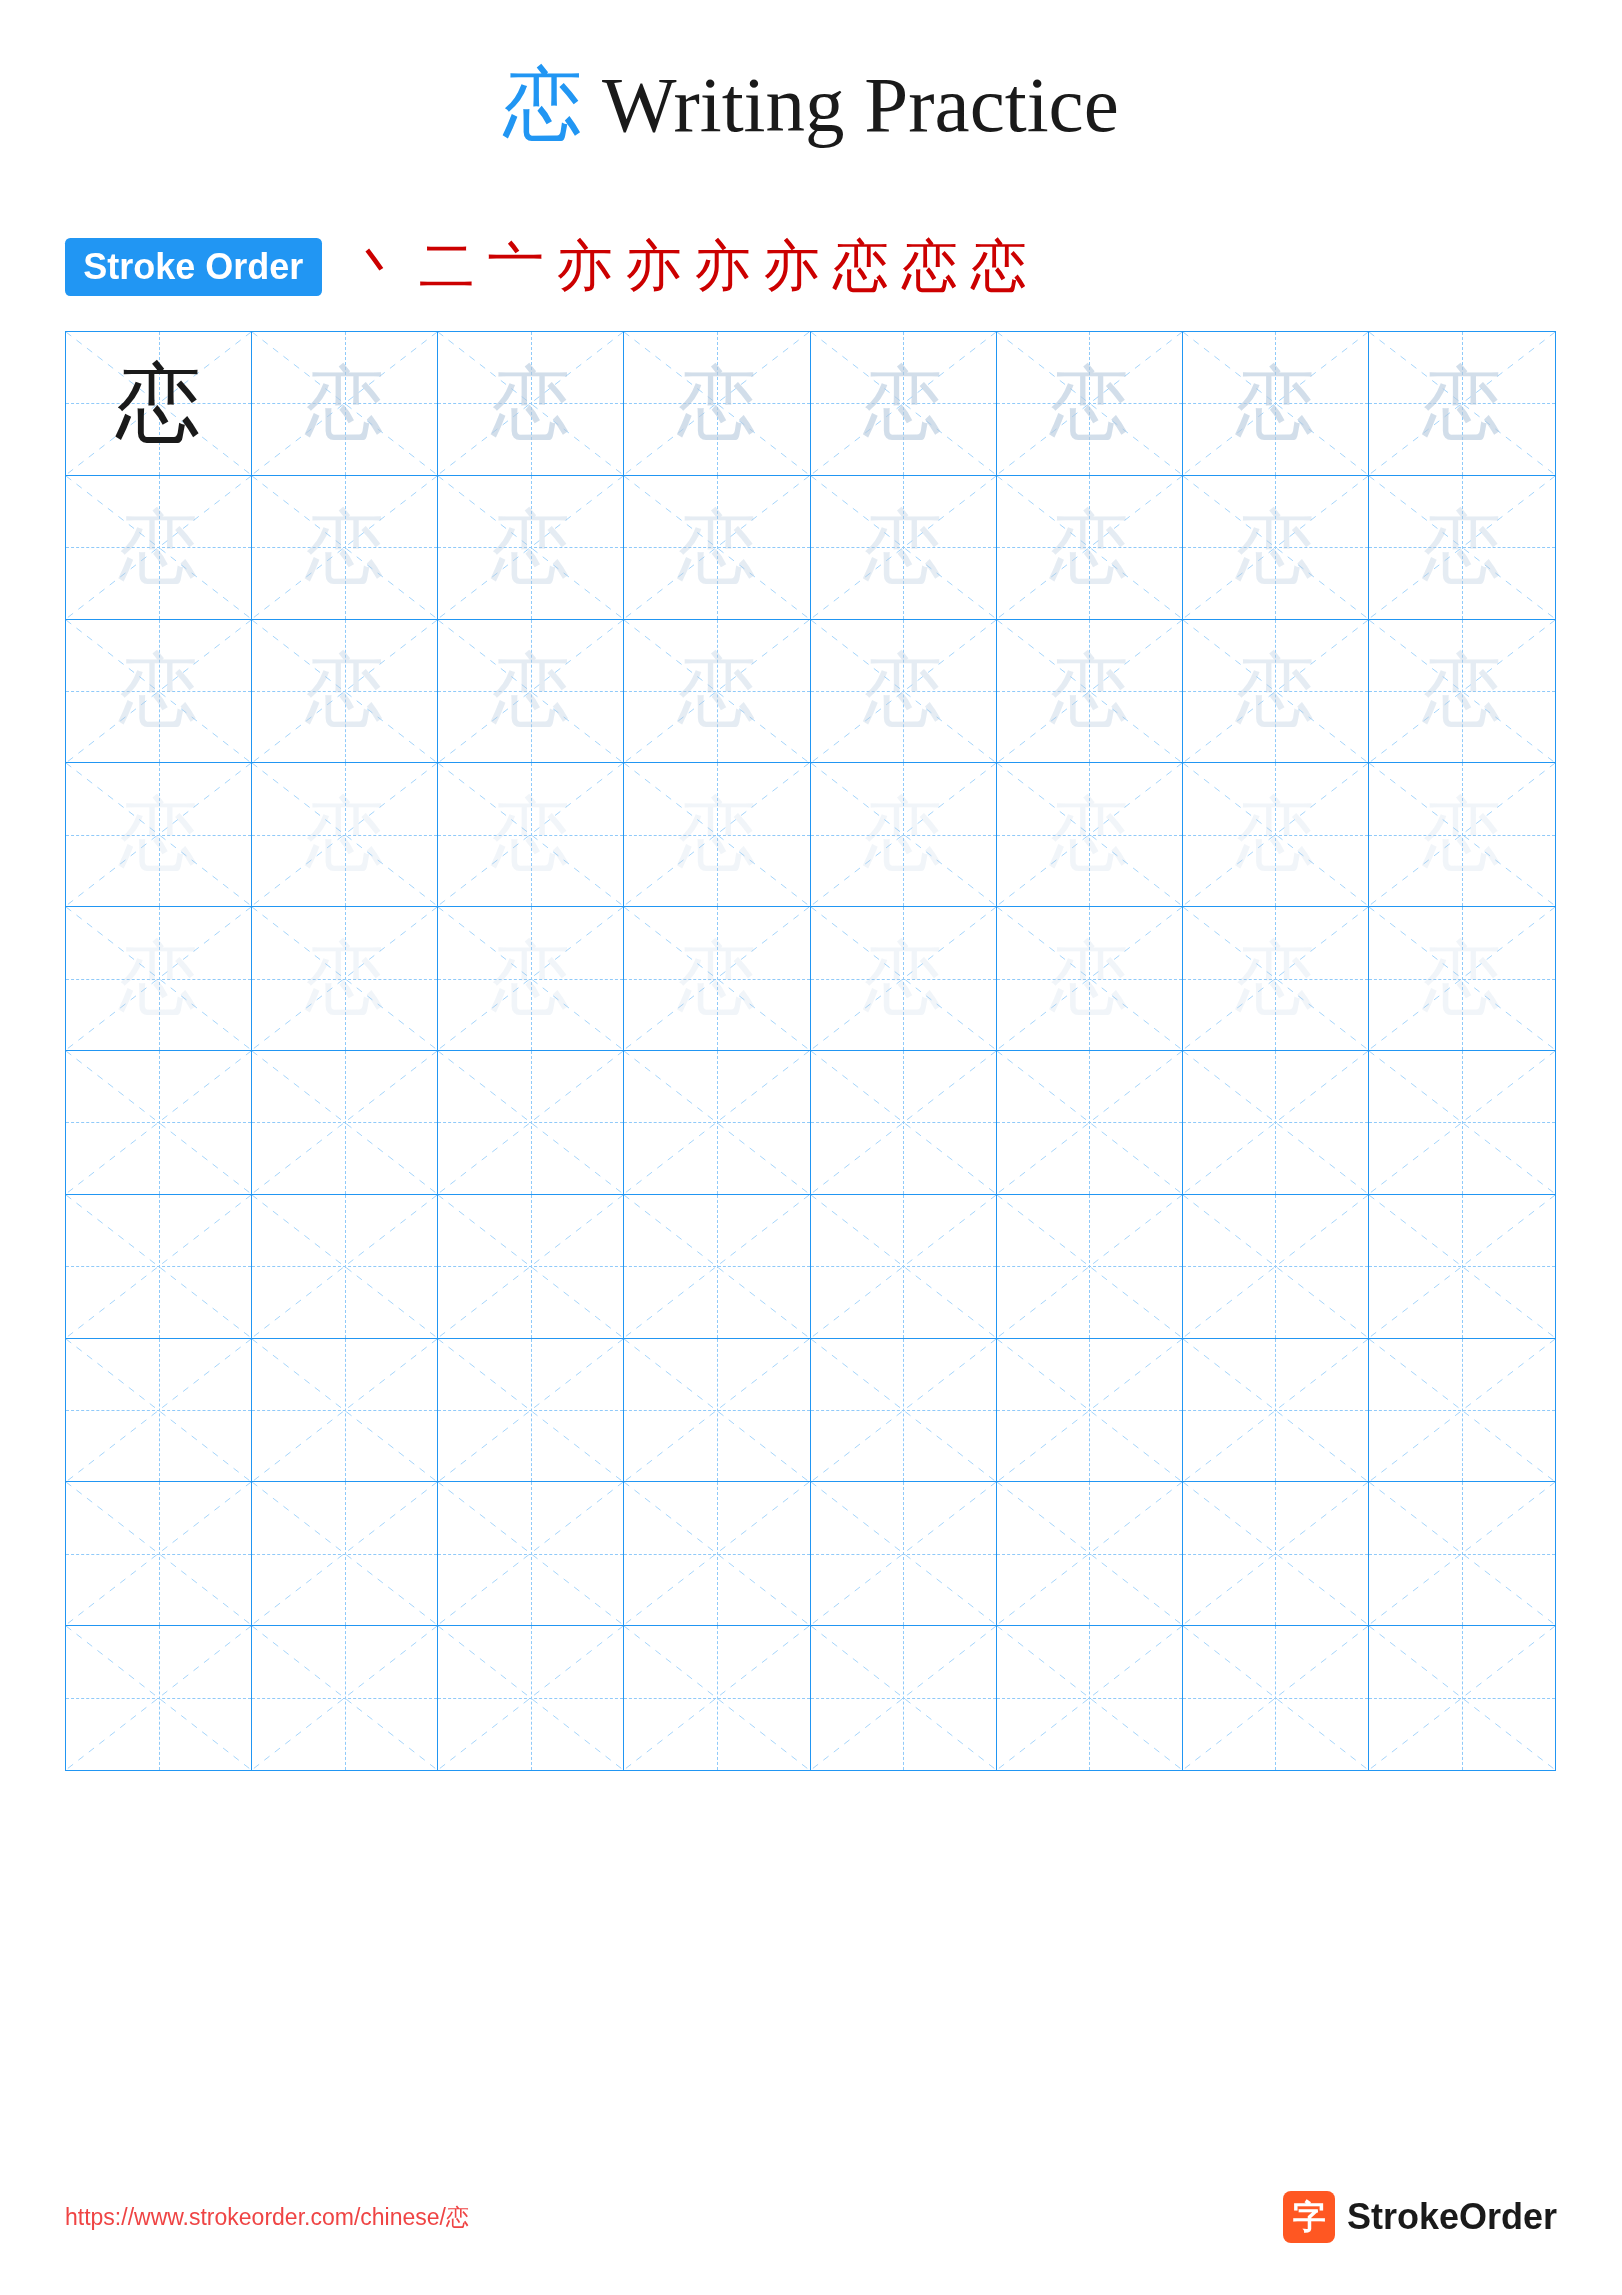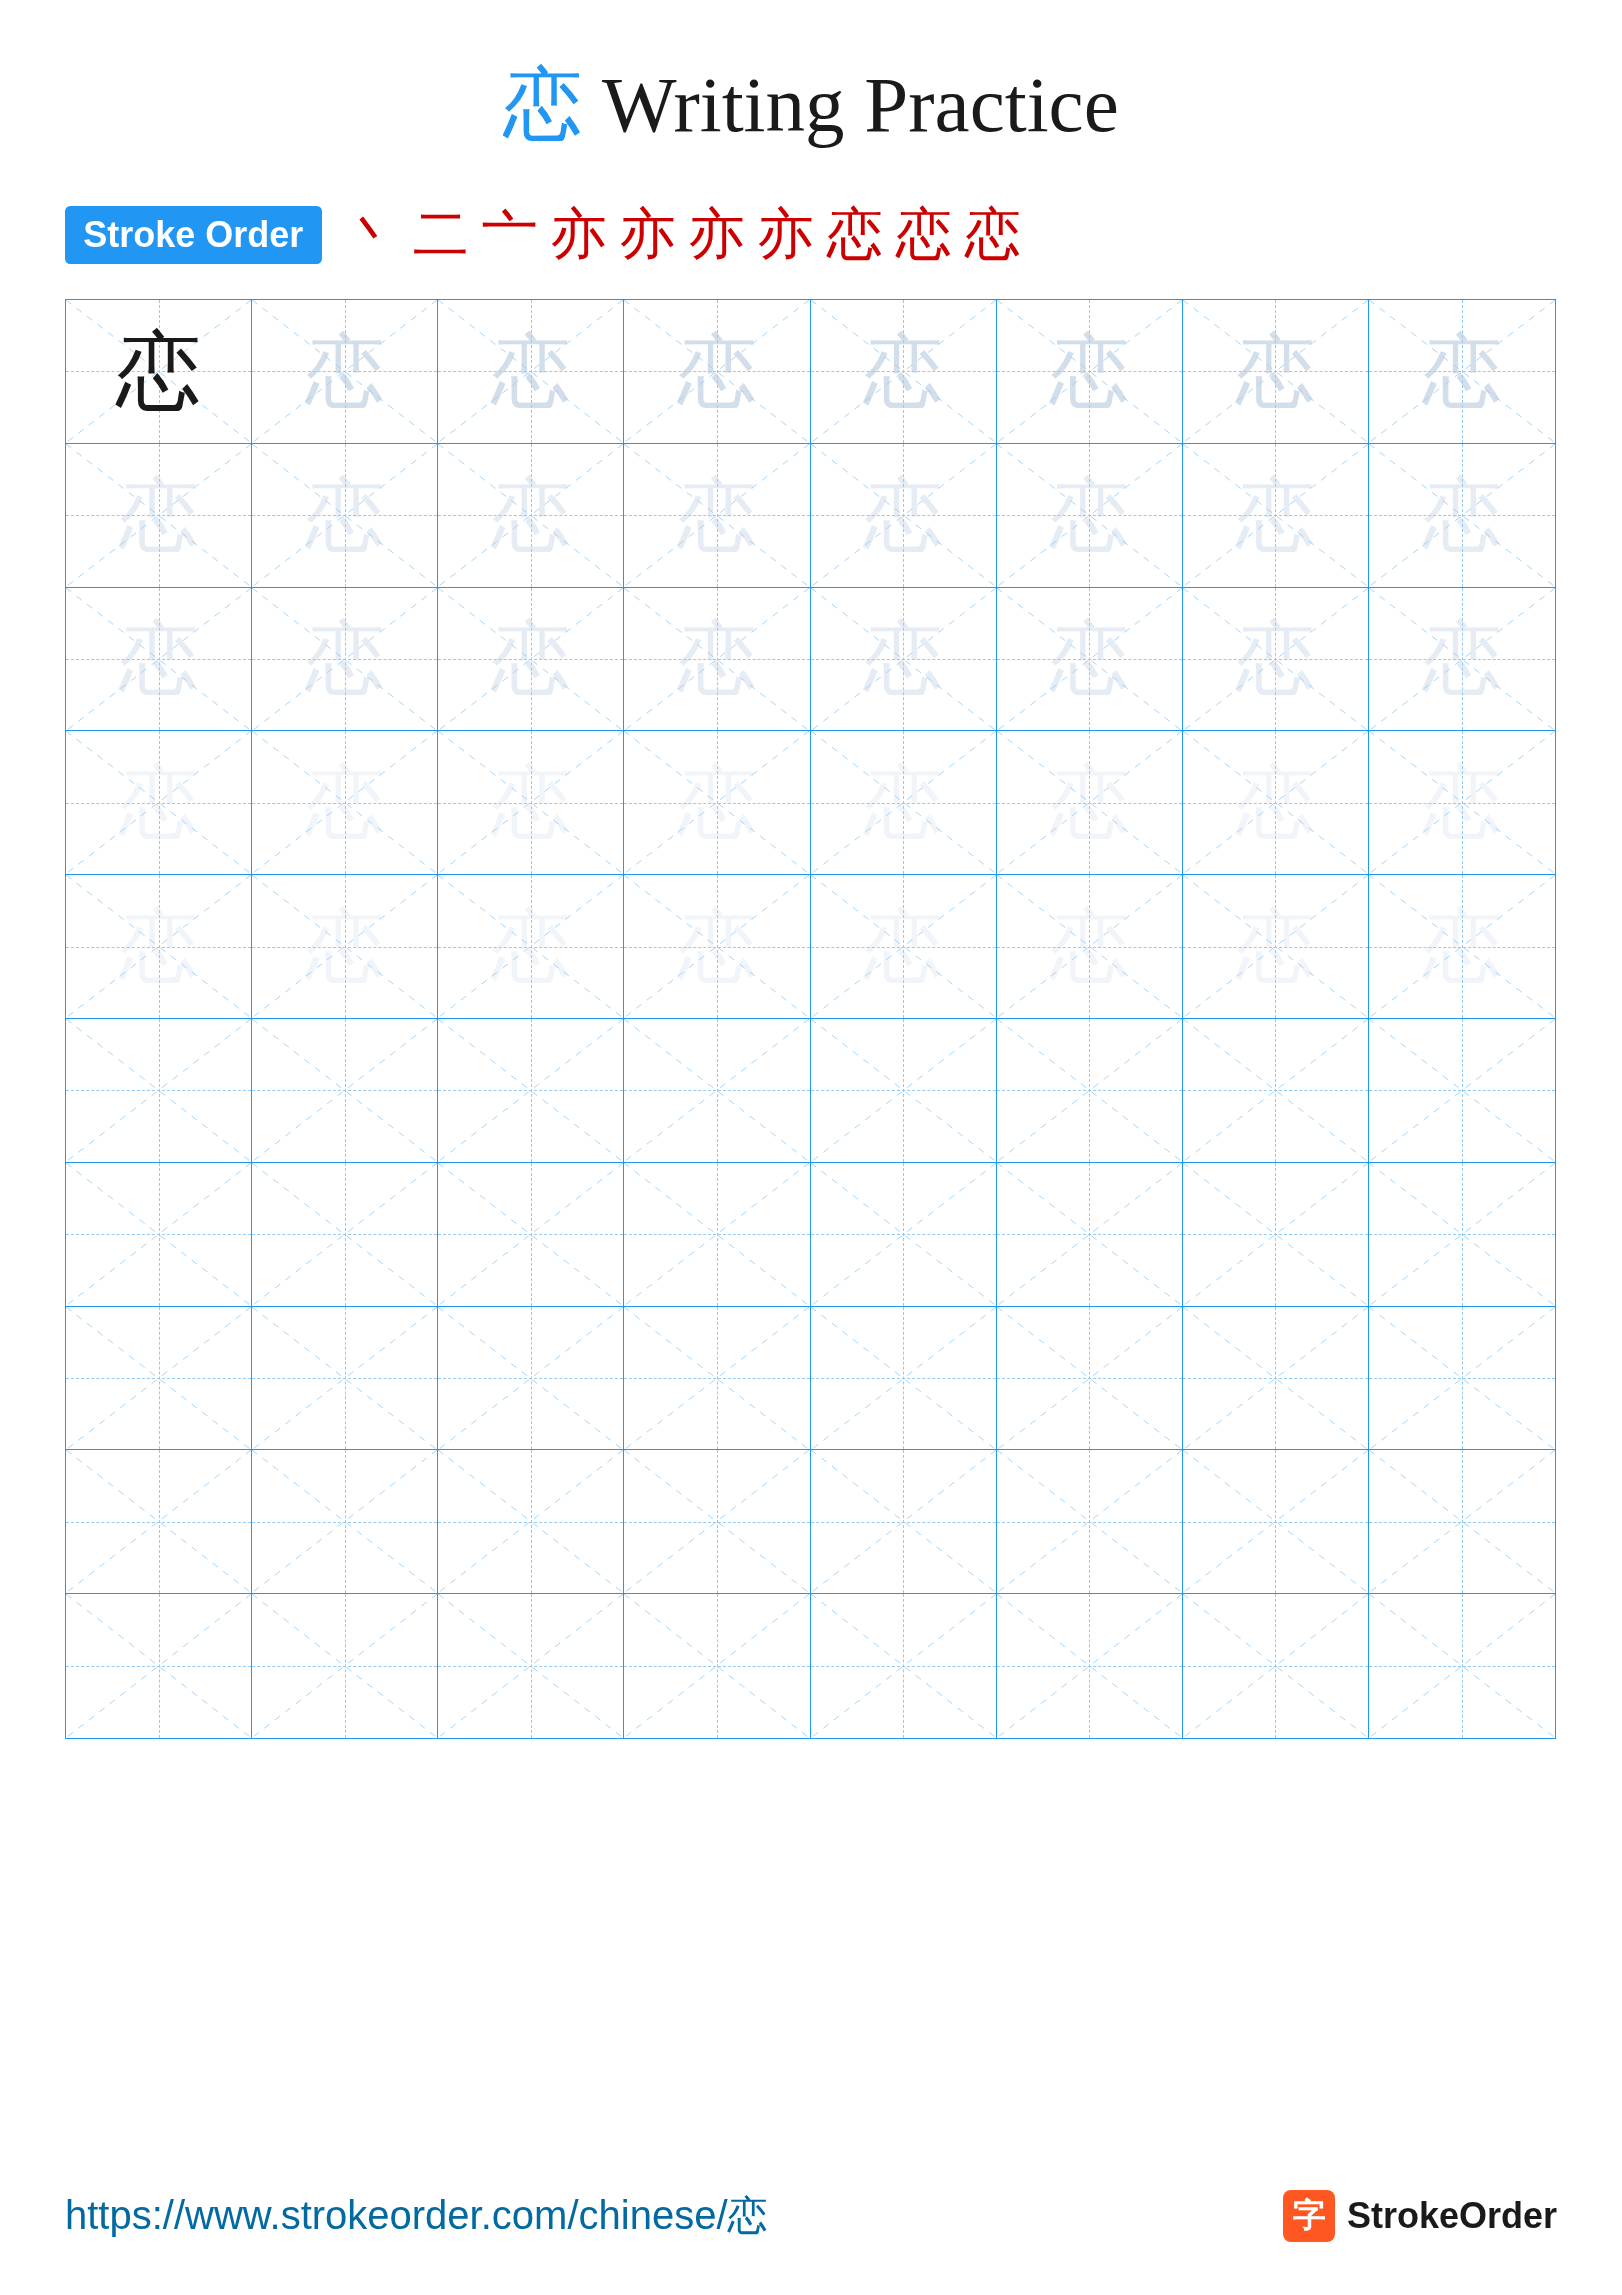--- a/index.html
+++ b/index.html
@@ -22,21 +22,22 @@
     }
     .page-title .kanji-char {
       color: #2196F3;
     }
 
     .stroke-order-row {
       display: flex;
       align-items: center;
       padding: 0 65px;
       margin-bottom: 26px;
-      gap: 22px;
+      gap: 28px;
+      margin-top: 32px;
     }
     .stroke-order-badge {
       background: #2196F3;
       color: white;
       font-size: 36px;
       font-weight: bold;
       padding: 7.9px 18.3px;
       border-radius: 5.2px;
       white-space: nowrap;
       font-family: sans-serif;
@@ -138,22 +139,22 @@
       position: absolute;
       bottom: 52px;
       left: 0;
       right: 0;
       display: flex;
       justify-content: space-between;
       align-items: center;
       padding: 0 65px;
     }
     .footer-url {
-      color: #0369a1;
-      font-size: 40px;
+      color: #ef4444;
+      font-size: 23px;
       font-family: sans-serif;
     }
     .footer-brand {
       display: flex;
       align-items: center;
       gap: 11.8px;
       font-size: 36px;
       font-weight: bold;
       color: #1a1a1a;
       font-family: sans-serif;

